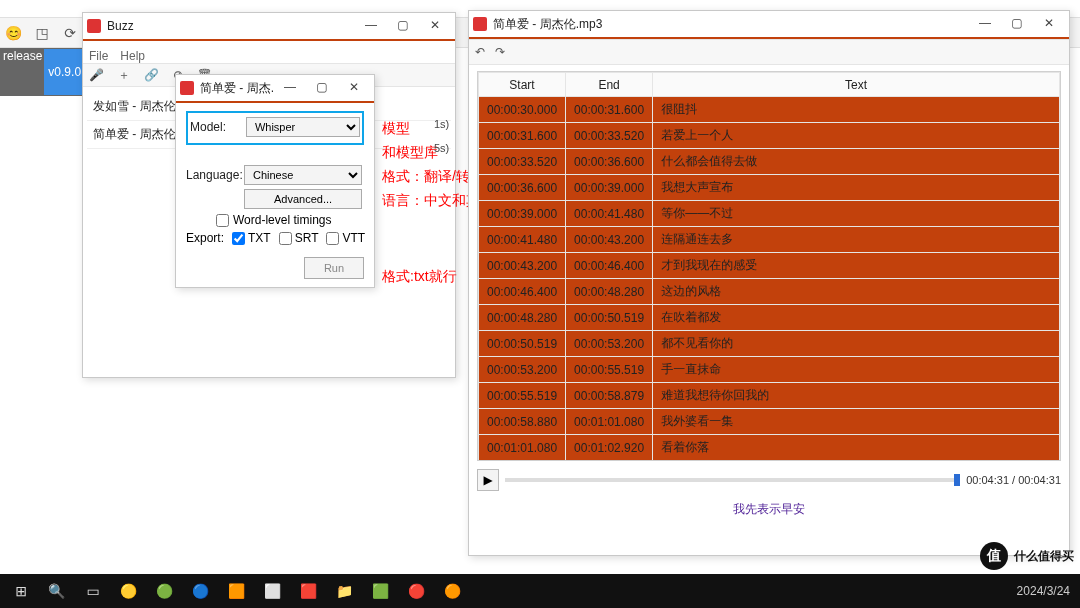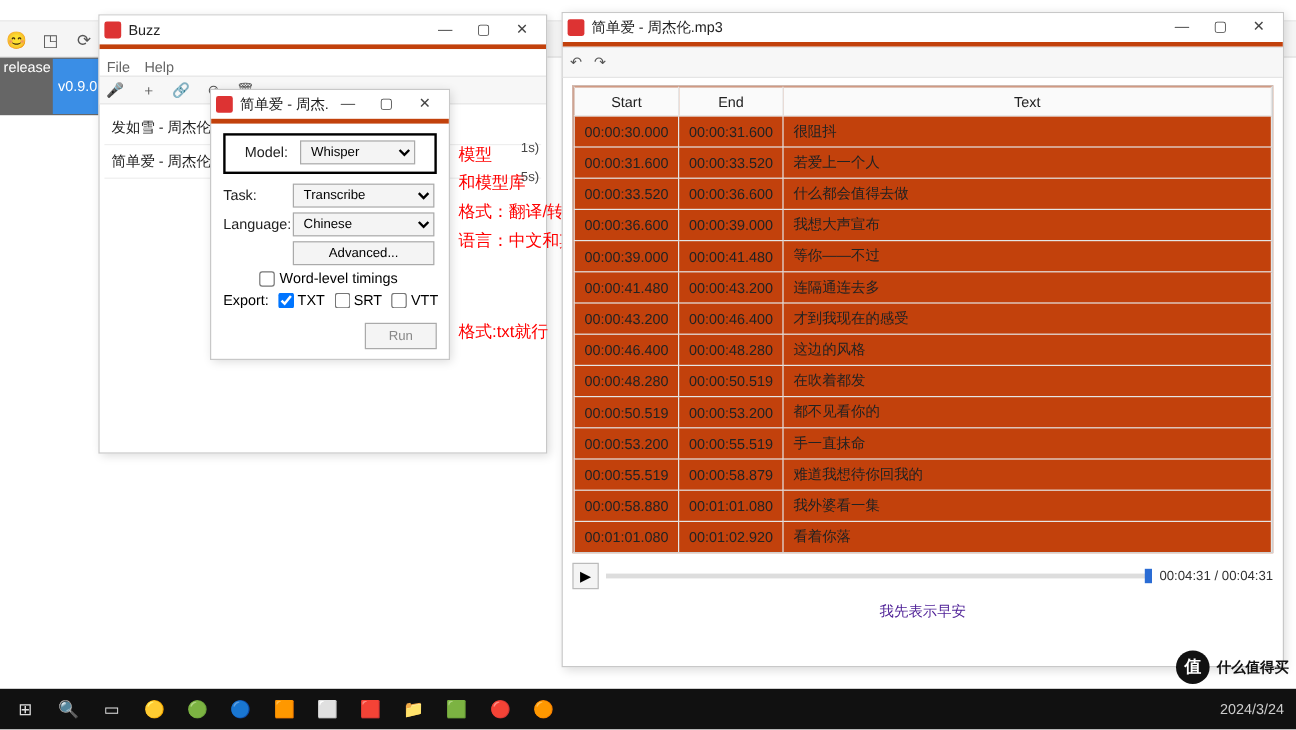--- a/index.html
+++ b/index.html
@@ -7,41 +7,41 @@
 
 
 .browser-bar{height:30px;background:#f5f5f5;display:flex;align-items:center;border-bottom:1px solid #e0e0e0;}
 .browser-tabs{height:18px;background:#fff;border-bottom:1px solid #e0e0e0;}
 .b-icon{width:28px;text-align:center;color:#555;font-size:14px;}
 .badge{position:absolute;top:48px;left:0;background:#666;color:#fff;font-size:10px;padding:1px 3px;display:flex;}
 .badge .ver{background:#3a8ee6;padding:16px 4px;margin-left:2px;}
 
 
 .win{position:absolute;border:1px solid #c8c8c8;background:#f0f0f0;box-shadow:2px 2px 8px rgba(0,0,0,.15);}
-.titlebar{height:28px;background:#fff;border-bottom:4px solid #c2410c;display:flex;align-items:center;padding:0 4px;}
+.titlebar{height:28px;background:#fff;border-bottom:2px solid #c2410c;display:flex;align-items:center;padding:0 4px;}
 .titlebar .icon{width:14px;height:14px;background:#d33;border-radius:2px;margin-right:6px;}
 .titlebar .title{flex:1;font-size:12px;color:#222;white-space:nowrap;overflow:hidden;}
 .winbtns{display:flex;margin-left:auto;}
 .winbtn{width:32px;height:24px;text-align:center;line-height:22px;color:#444;font-size:12px;}
 .menubar{height:22px;background:#fff;display:flex;align-items:flex-end;padding:0 6px;gap:12px;color:#666;font-size:12px;}
 .toolbar{height:24px;background:#f7f7f7;display:flex;align-items:center;padding:0 6px;gap:14px;color:#555;border-top:1px solid #e5e5e5;border-bottom:1px solid #e5e5e5;}
 
 
 #buzz{top:12px;left:82px;width:374px;height:366px;background:#fff;}
 .filelist{padding:6px 4px;}
 .filerow{padding:5px 6px;border-bottom:1px solid #eee;font-size:12px;color:#222;white-space:nowrap;overflow:hidden;}
 
 
 #dlg{top:74px;left:175px;width:200px;background:#fff;}
 .dlg-body{padding:8px 10px;}
 .row{display:flex;align-items:center;margin-bottom:4px;}
 .lbl{width:58px;font-size:12px;color:#222;}
 select,button.adv,button.run{font-size:11px;padding:1px 4px;border:1px solid #aaa;background:#f4f4f4;}
 select{width:118px;height:20px;}
-.red-box{border:2px solid #000000;padding:4px 16px 2px;margin-bottom:8px;}
+.red-box{border:2px solid #0ea5e9;padding:4px 2px 2px;margin-bottom:20px;}
 .chk{display:flex;align-items:center;gap:4px;margin:4px 0 4px 30px;}
 .exprow{display:flex;align-items:center;gap:8px;margin:4px 0;}
 .exprow label{display:flex;align-items:center;gap:3px;}
 button.adv{width:118px;height:20px;margin-left:58px;}
 button.run{float:right;width:60px;height:22px;margin-top:8px;color:#888;}
 
 
 .ann{position:absolute;color:#f00;font-size:14px;font-weight:400;white-space:nowrap;}
 
 
@@ -116,24 +116,20 @@
       <div class="winbtn">▢</div>
       <div class="winbtn">✕</div>
     </div>
   </div>
   <div class="dlg-body">
     <div class="red-box">
       <div class="row">
         <span class="lbl">Model:</span>
         <select><option>Whisper</option></select>
       </div>
-    </div>
-    <div class="row">
-      <span class="lbl">Task:</span>
-      <select><option>Transcribe</option></select>
     </div>
     <div class="row">
       <span class="lbl">Language:</span>
       <select><option>Chinese</option></select>
     </div>
     <button class="adv">Advanced...</button>
     <div class="chk">
       <input type="checkbox" style="">
       <span>Word-level timings</span>
     </div>

